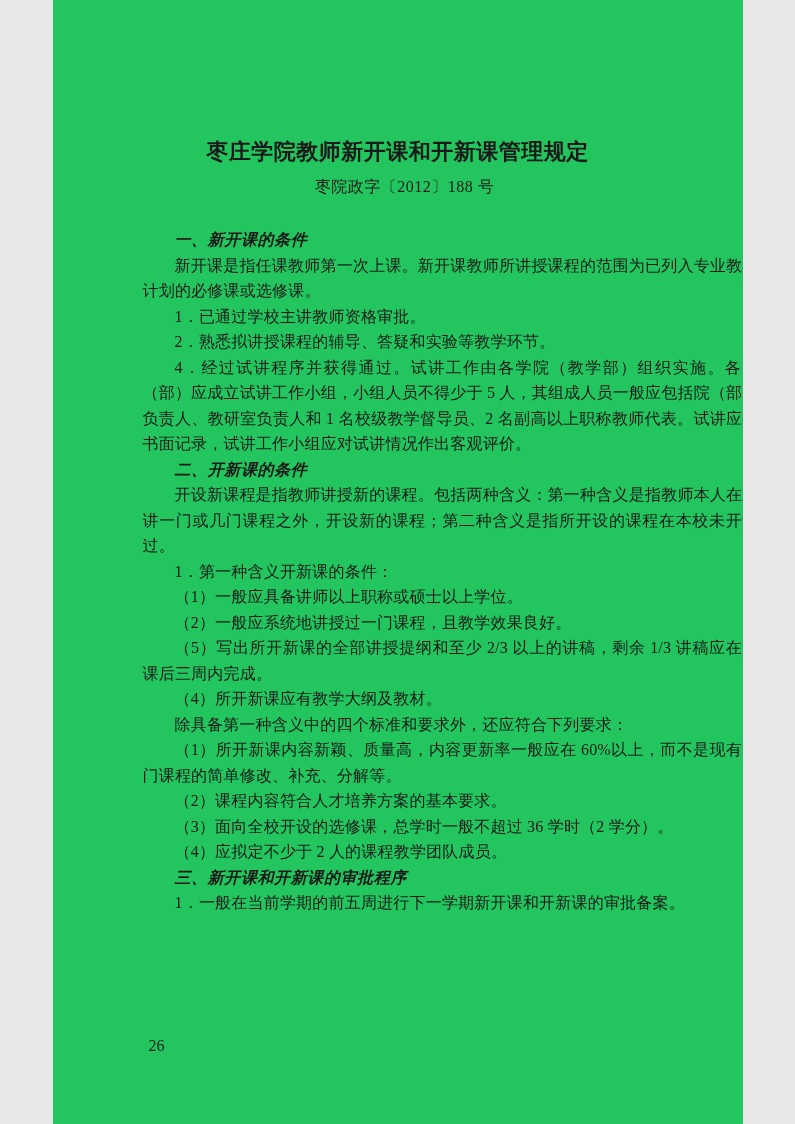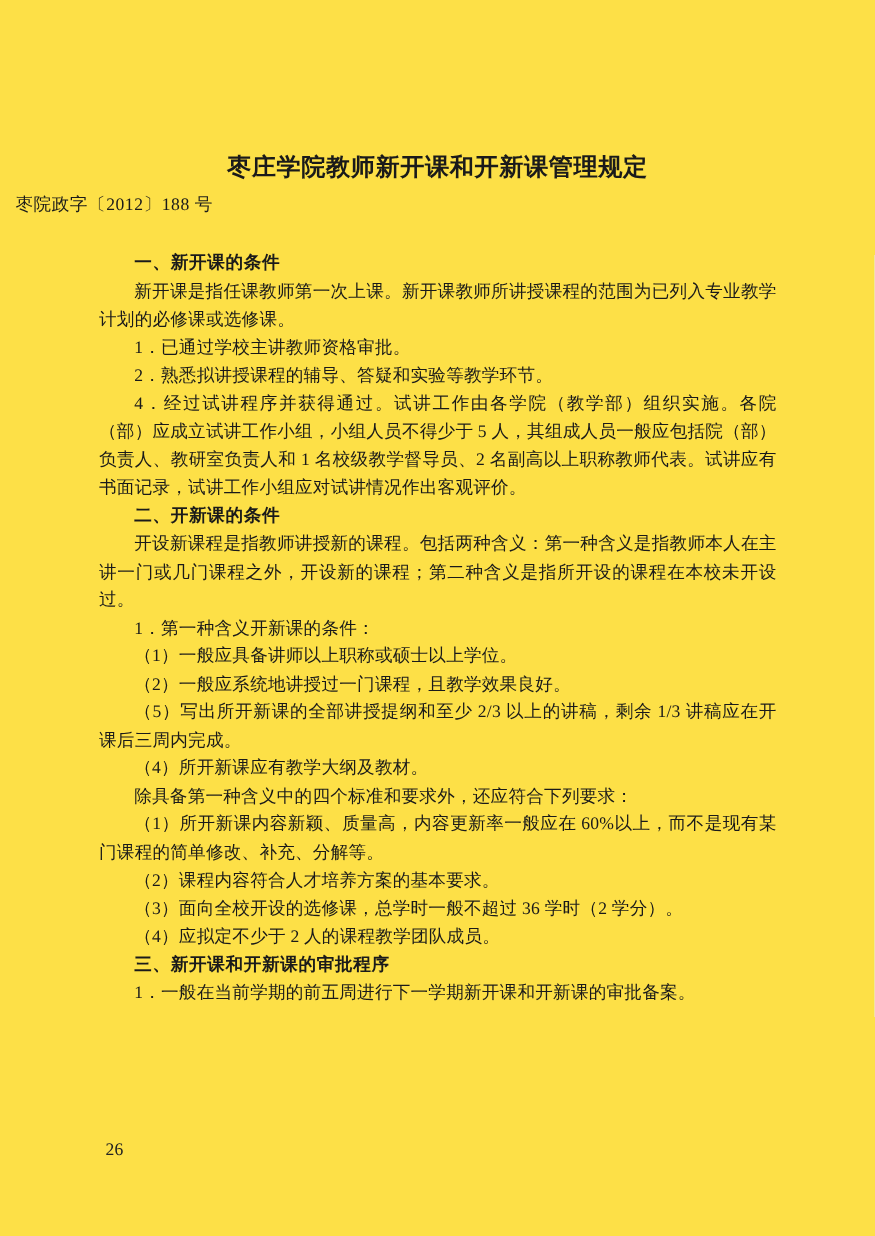--- a/index.html
+++ b/index.html
@@ -2,42 +2,42 @@
 <html><head>
 <meta charset="utf-8">
 <style>
   html, body {
     margin: 0;
     padding: 0;
     background: #e8e8e8;
   }
   .page {
     position: relative;
-    width: 795px;
+    width: 690px;
     height: 1124px;
     margin: 0 auto;
-    background: #fde047;
+    background: #22c55e;
     color: #1a1a1a;
     font-family: "Liberation Serif", "DejaVu Serif", serif;
     overflow: hidden;
     box-sizing: border-box;
   }
   .doc-title {
     margin: 0;
     padding-top: 139px;
     text-align: center;
     font-size: 22px;
     font-weight: bold;
     letter-spacing: 0.5px;
     line-height: 26px;
     font-family: "Liberation Serif", "DejaVu Serif", serif;
   }
   .doc-number {
     margin: 12px 0 0 14px;
-    text-align: left;
+    text-align: center;
     font-size: 16px;
     line-height: 20px;
     letter-spacing: 0.5px;
   }
   .doc-body {
     margin: 30px 89px 0 90px;
     width: 616px;
     font-size: 16px;
     line-height: 25.5px;
     text-align: justify;
@@ -46,20 +46,21 @@
   }
   .doc-body p {
     margin: 0;
     padding: 0;
     text-indent: 2em;
   }
   .doc-body p.block-heading {
     font-weight: bold;
     font-family: "Liberation Sans", "DejaVu Sans", sans-serif;
     letter-spacing: 0.6px;
+    font-style: italic;
   }
   .page-number {
     position: absolute;
     left: 96px;
     top: 1036px;
     font-size: 16px;
     line-height: 20px;
     color: #222222;
   }
 </style>

